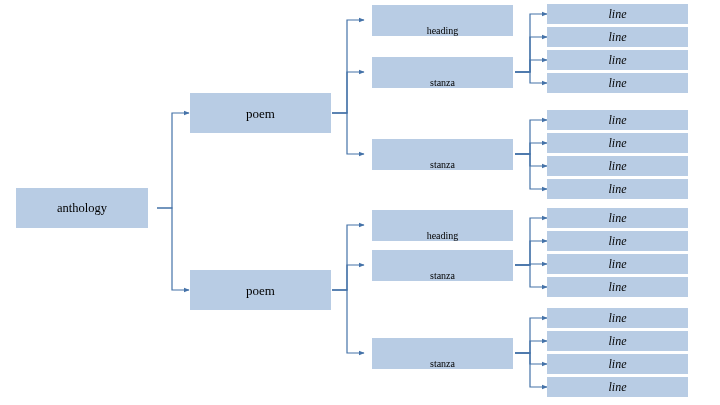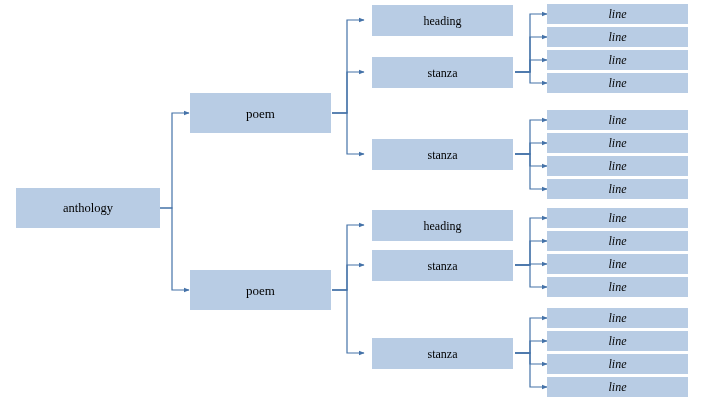--- a/index.html
+++ b/index.html
@@ -22,21 +22,21 @@
     align-items:center;
     justify-content:center;
     color:#000000;
     font-family:"Liberation Serif","DejaVu Serif",serif;
     line-height:1;
     white-space:nowrap;
     user-select:none;
   }
   .node.lvl1{ font-size:12.5px; }
   .node.lvl2{ font-size:13px; }
-  .node.lvl3{ font-size:12px; }
+  .node.lvl3{ font-size:10px;align-items:flex-end; }
   .node.leaf{ font-size:12px;font-style:italic; }
   #edges{
     position:absolute;
     left:0;top:0;
     width:720px;height:405px;
     pointer-events:none;
   }
 </style>
 </head>
 <body>
@@ -71,21 +71,21 @@
         <path d="M515,265 H530 V264 H547" marker-end="url(#arrowhead)" stroke="#4472a8"></path>
         <path d="M515,265 H530 V287 H547" marker-end="url(#arrowhead)" stroke="#4472a8"></path>
         <path d="M515,353 H530 V318 H547" marker-end="url(#arrowhead)" stroke="#4472a8"></path>
         <path d="M515,353 H530 V341 H547" marker-end="url(#arrowhead)" stroke="#4472a8"></path>
         <path d="M515,353 H530 V364 H547" marker-end="url(#arrowhead)" stroke="#4472a8"></path>
         <path d="M515,353 H530 V387 H547" marker-end="url(#arrowhead)" stroke="#4472a8"></path>
       </g>
   </svg>
 
   <div id="node-layer">
-      <div class="node lvl1" style="left: 16px; top: 188px; width: 144px; height: 40px; background: rgb(184, 204, 228); color: rgb(0, 0, 0);">
+      <div class="node lvl1" style="left: 16px; top: 188px; width: 132px; height: 40px; background: rgb(184, 204, 228); color: rgb(0, 0, 0);">
         <span>anthology</span>
       </div>
       <div class="node lvl2" style="left: 190px; top: 93px; width: 141px; height: 40px; background: rgb(184, 204, 228); color: rgb(0, 0, 0);">
         <span>poem</span>
       </div>
       <div class="node lvl3" style="left: 372px; top: 5px; width: 141px; height: 31px; background: rgb(184, 204, 228); color: rgb(0, 0, 0);">
         <span>heading</span>
       </div>
       <div class="node lvl3" style="left: 372px; top: 57px; width: 141px; height: 31px; background: rgb(184, 204, 228); color: rgb(0, 0, 0);">
         <span>stanza</span>

